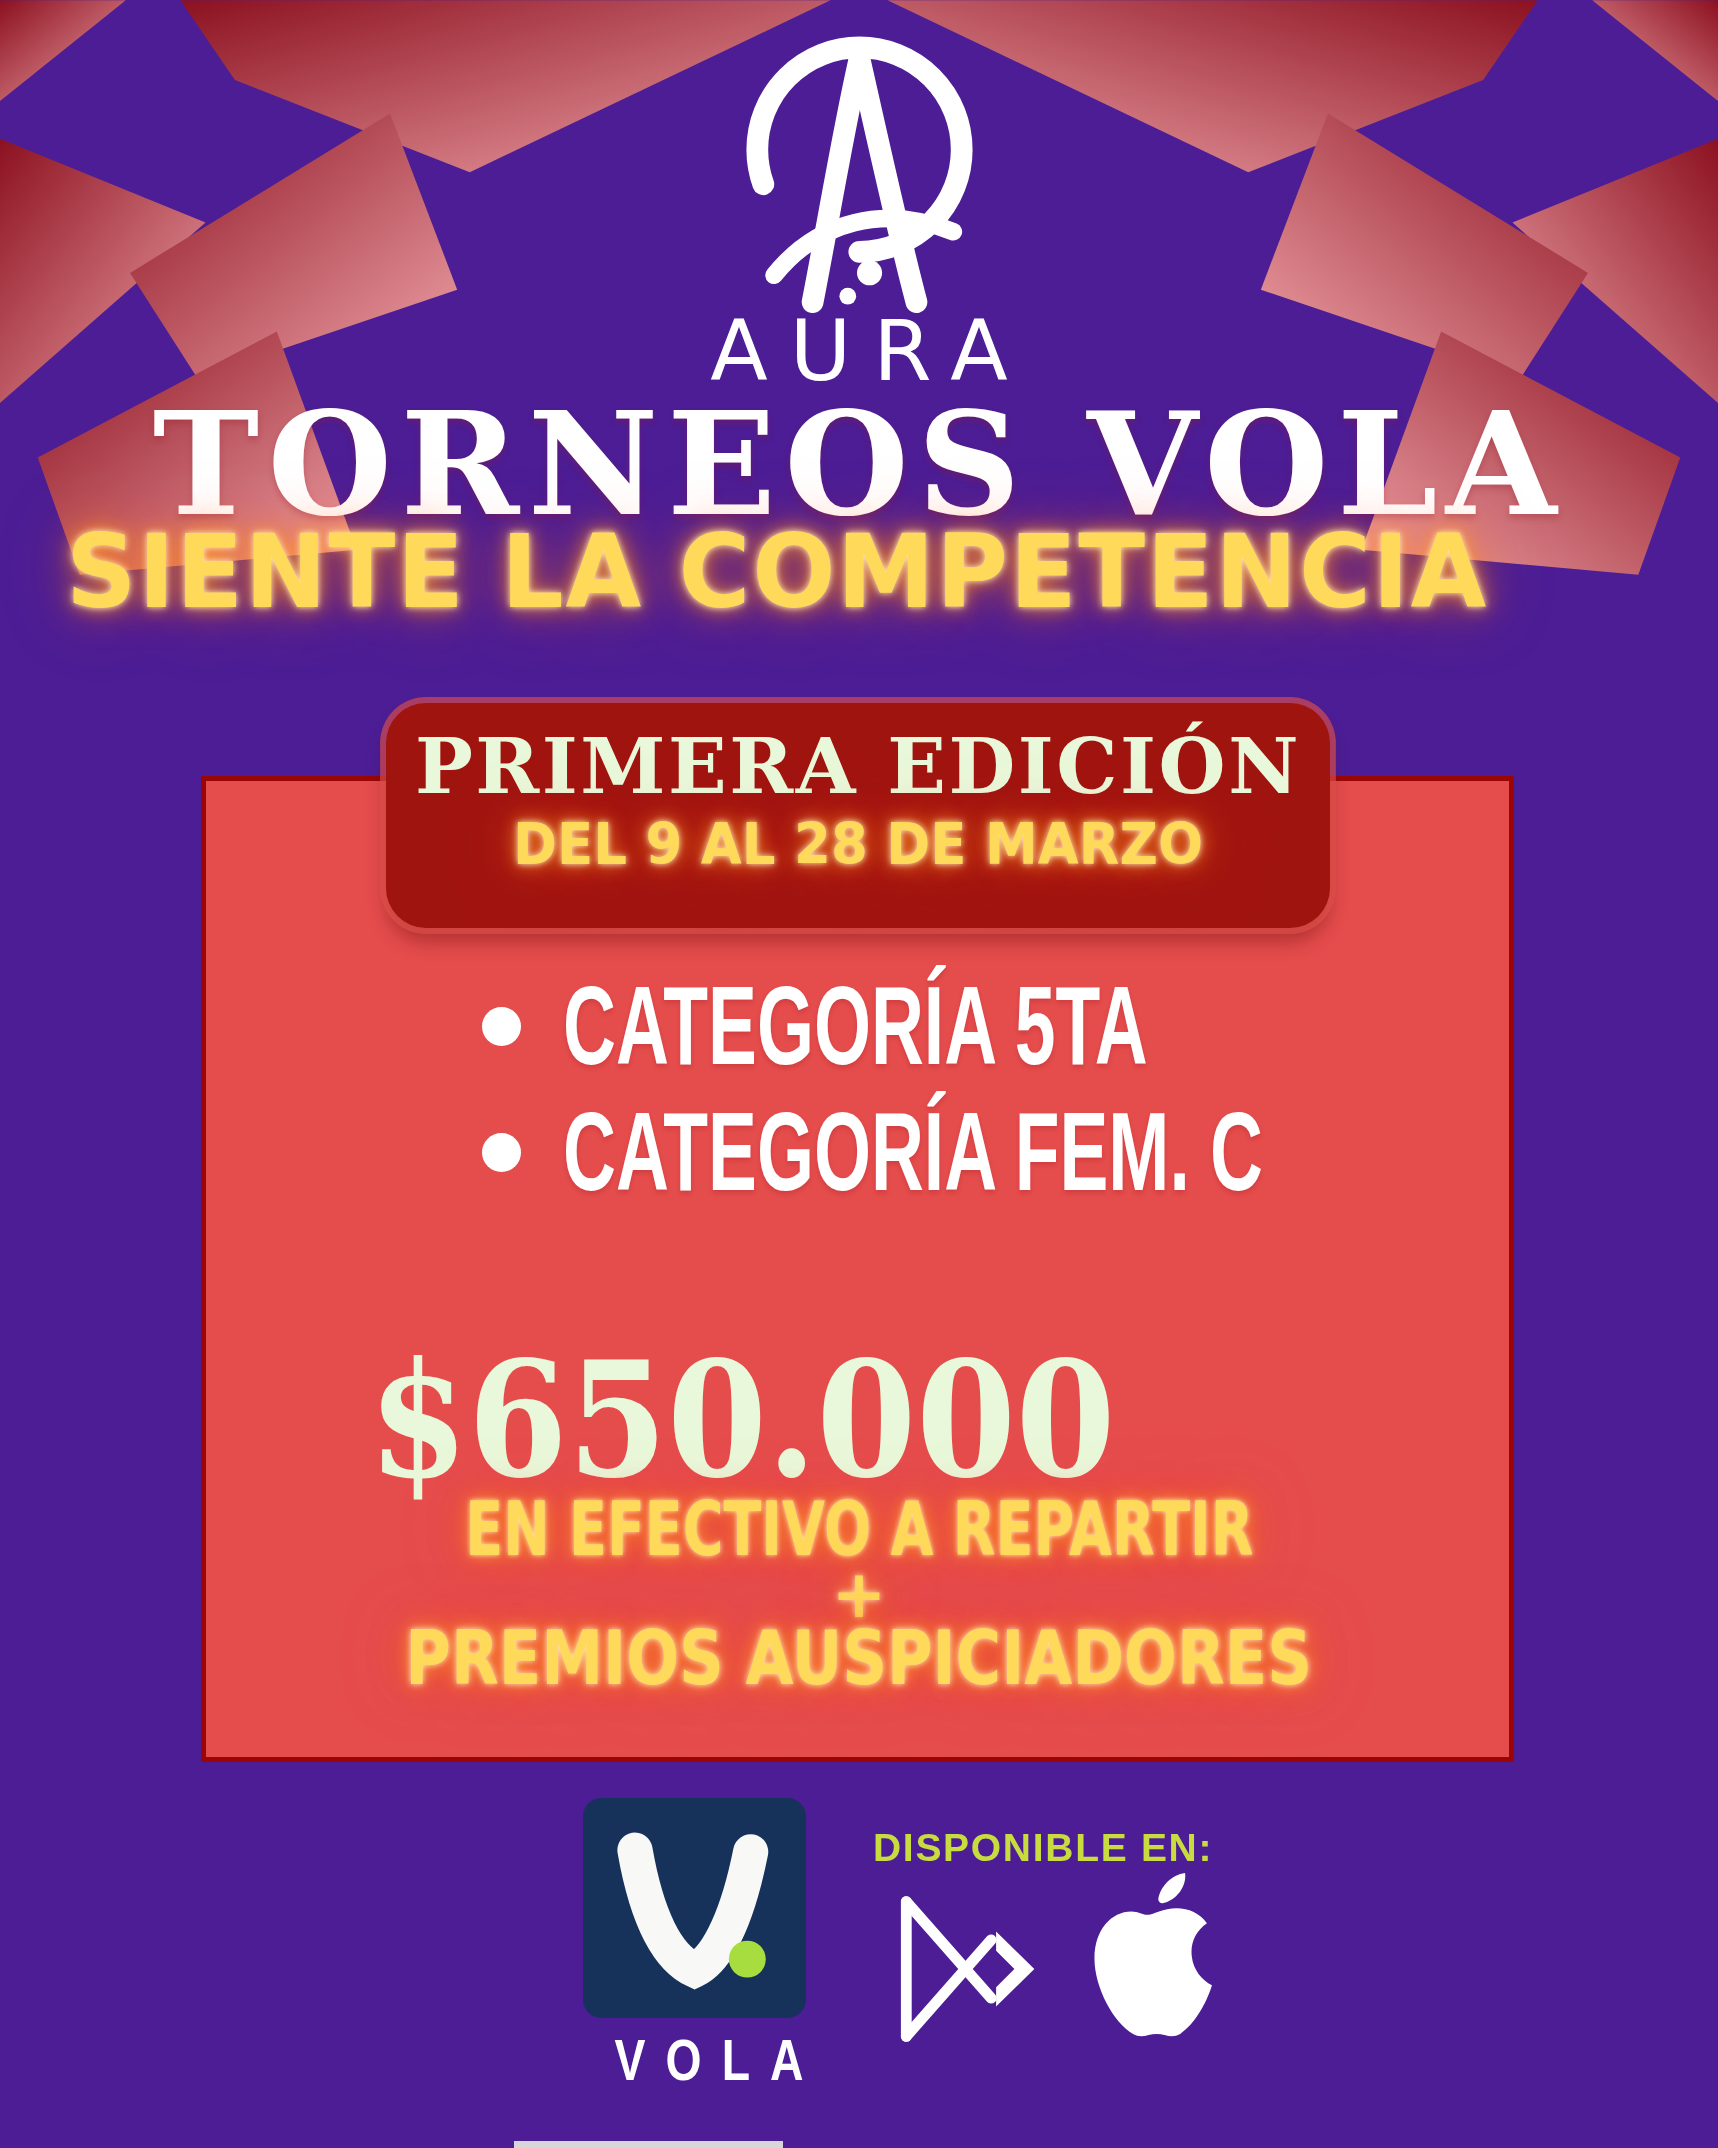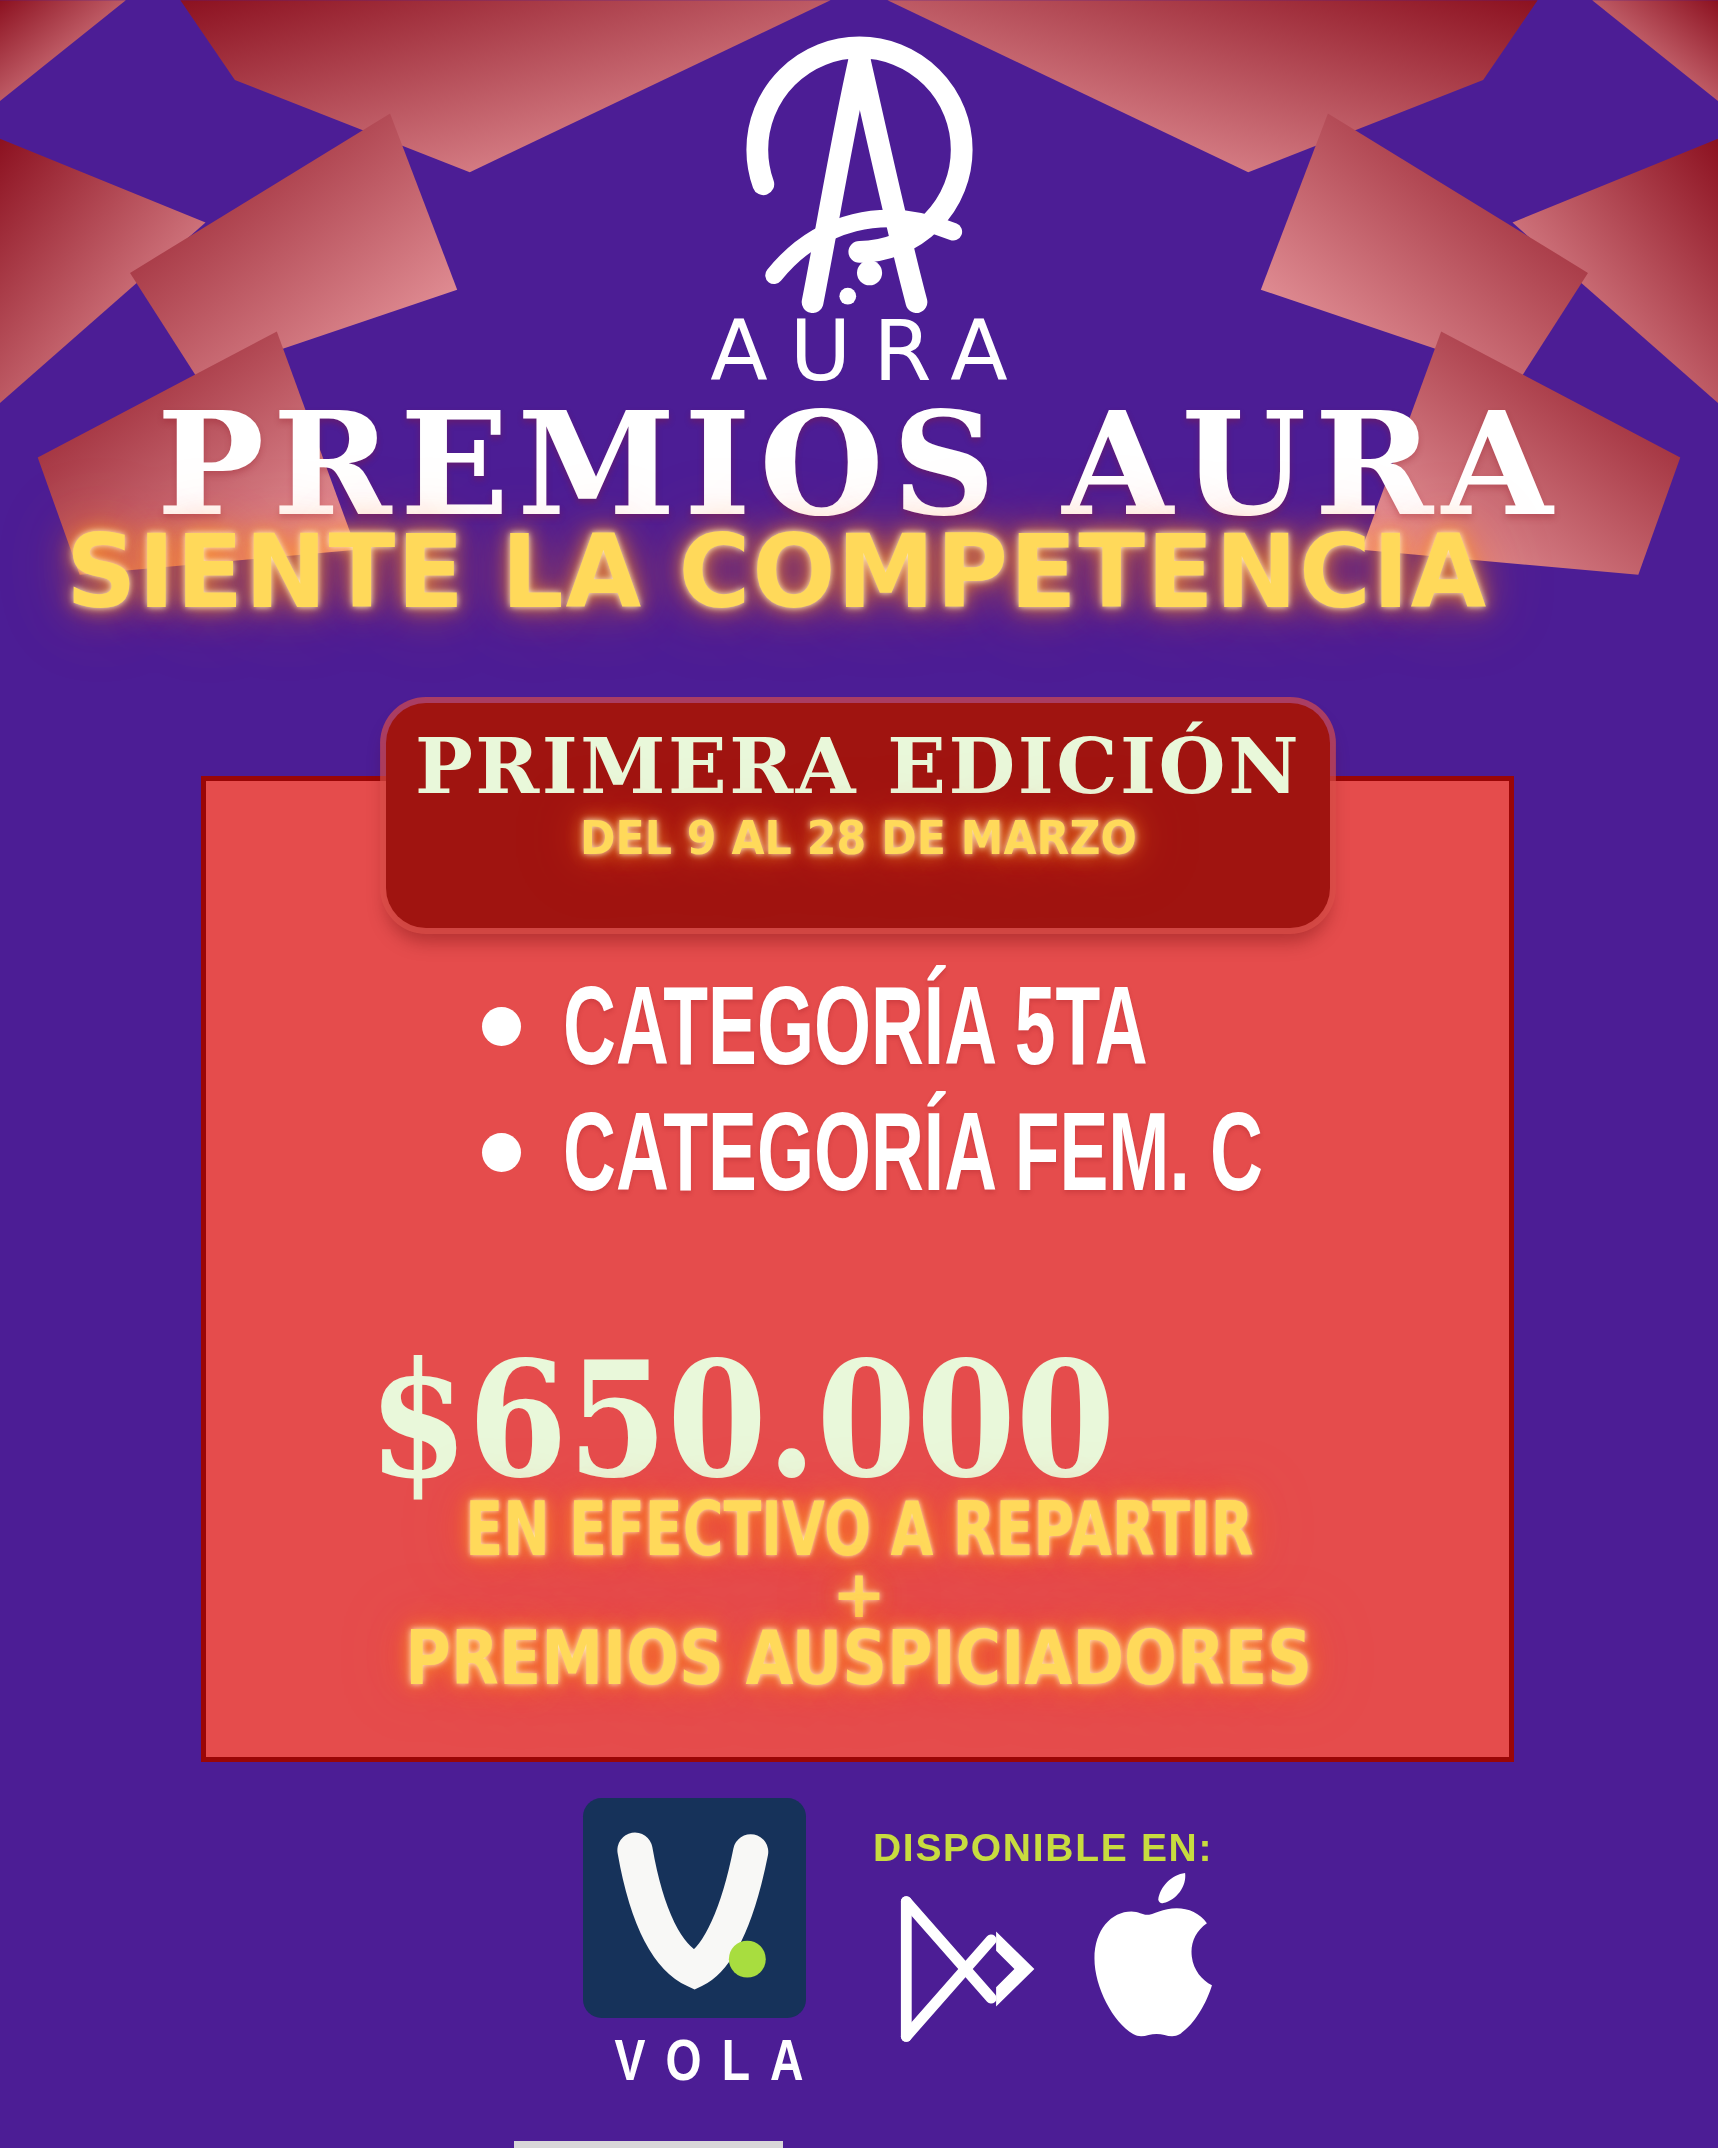--- a/index.html
+++ b/index.html
@@ -44,21 +44,21 @@
   
   .edition-box{
     position:absolute;left:386px;top:703px;width:944px;height:225px;
     background:#A01410;border-radius:40px;text-align:center;
     box-shadow:0 0 0 5.9px rgba(221,80,74,.65),0 13.4px 18.5px rgba(90,0,0,.35);
   }
   .edition-title{
     margin-top:25px;font-family:"DejaVu Serif",serif;font-weight:bold;
     font-size:77px;line-height:1;color:#E9F8DA;letter-spacing:2.5px;
   }
-  .edition-dates{margin-top:8.4px;font-size:46px;line-height:1.1;}
+  .edition-dates{margin-top:8.4px;font-size:57px;line-height:1.1;}
   .edition-dates .sq{display:inline-block;transform:scaleX(.93);transform-origin:center;}
 
   
   .categories{position:absolute;left:482px;top:972px;}
   .cat-row{display:flex;align-items:center;height:109px;margin-bottom:17px;}
   .cat-dot{
     width:39px;height:39px;border-radius:50%;background:#fff;flex:0 0 auto;
     margin-right:42px;
   }
   .cat-text{
@@ -132,21 +132,21 @@
   <svg class="logo-mark" viewBox="0 0 320 345" aria-hidden="true">
     <circle cx="160" cy="150" r="122" fill="none" stroke="#fff" stroke-width="26" pathLength="360" stroke-dasharray="90 70 200" stroke-linecap="round"></circle>
     <path d="M160,42 C140,130 122,240 104,332" fill="none" stroke="#fff" stroke-width="26" stroke-linecap="round"></path>
     <path d="M160,42 C180,130 205,245 228,332" fill="none" stroke="#fff" stroke-width="26" stroke-linecap="round"></path>
     <path d="M58,300 C110,235 190,215 272,248" fill="none" stroke="#fff" stroke-width="21" stroke-linecap="round"></path>
     <circle cx="172" cy="297" r="15" fill="#fff"></circle>
     <circle cx="146" cy="325" r="10" fill="#fff"></circle>
   </svg>
   <div class="logo-wordmark">AURA</div>
 
-  <div class="title">PREMIOS AURA</div>
+  <div class="title">TORNEOS VOLA</div>
   <div class="subtitle neon">
     <span class="sq">SIENTE LA COMPETENCIA</span>
   </div>
 
   <div class="panel"></div>
 
   <div class="edition-box">
     <div class="edition-title">PRIMERA EDICIÓN</div>
     <div class="edition-dates neon">
       <span class="sq">DEL 9 AL 28 DE MARZO</span>

